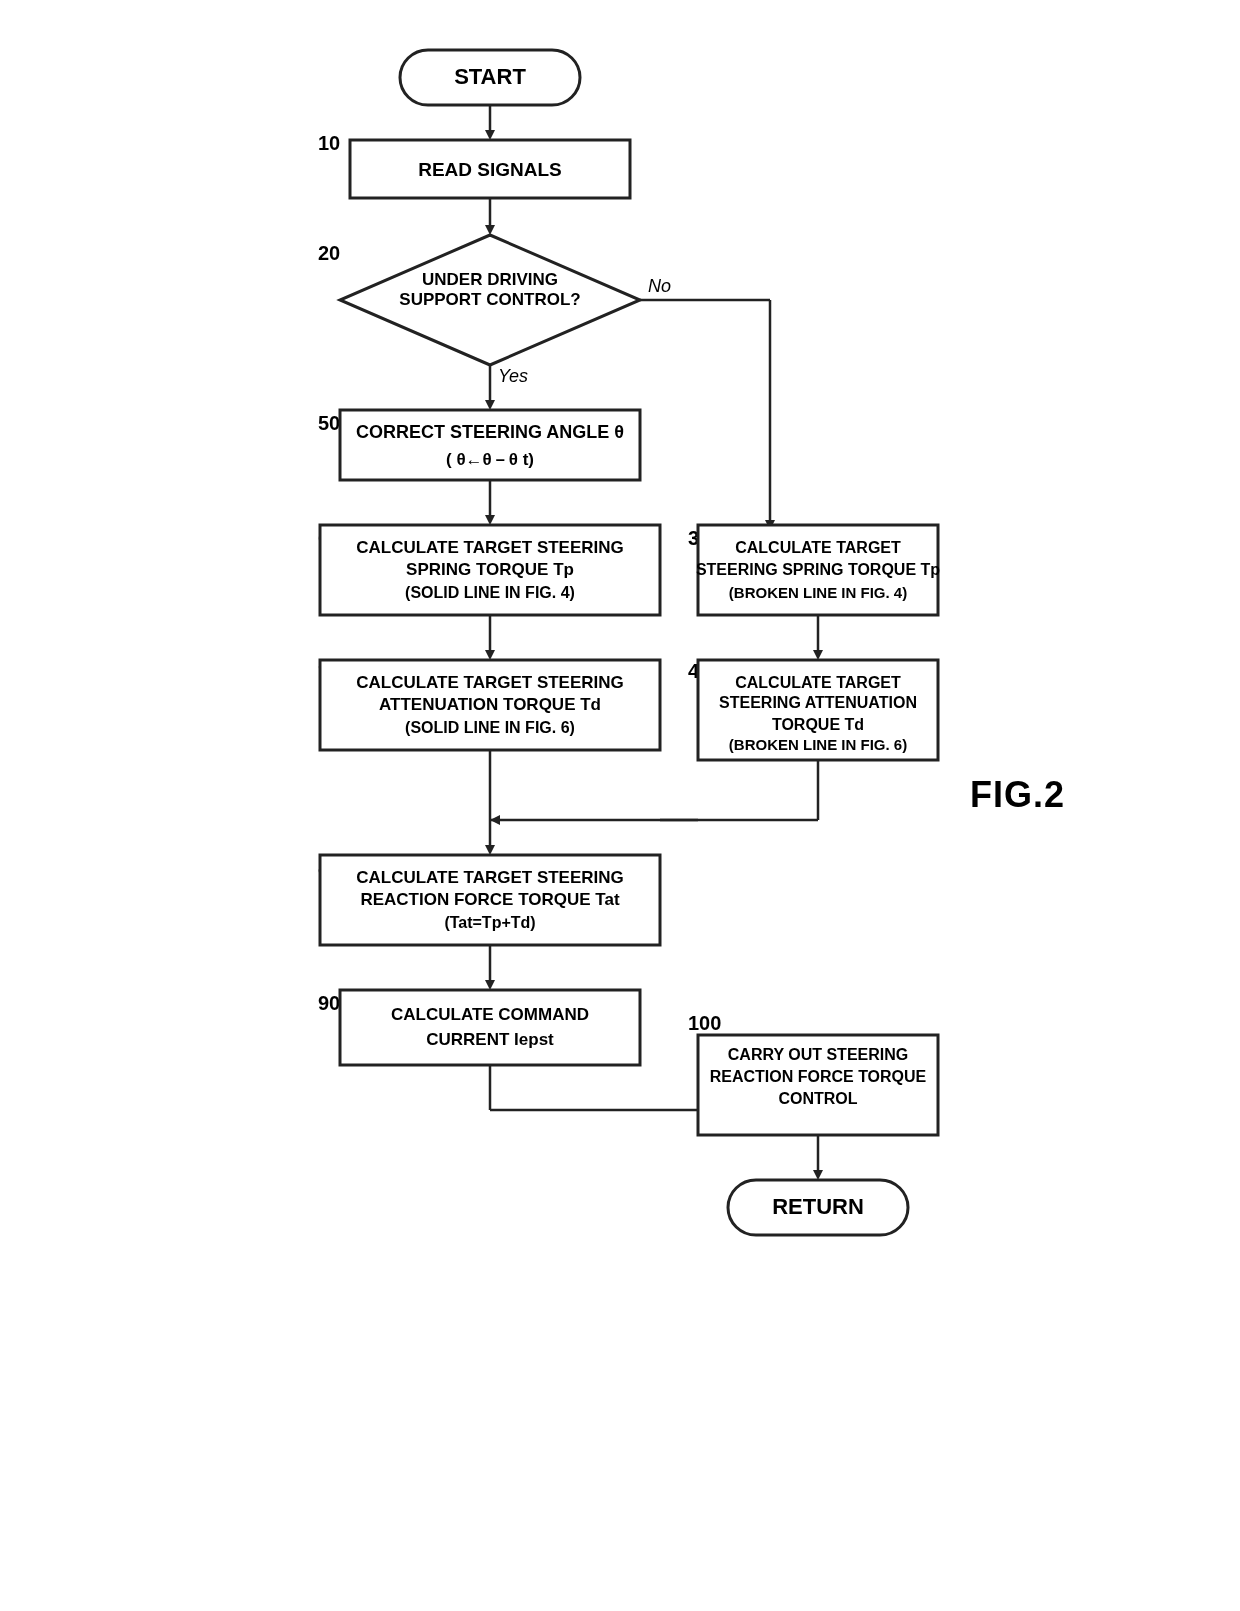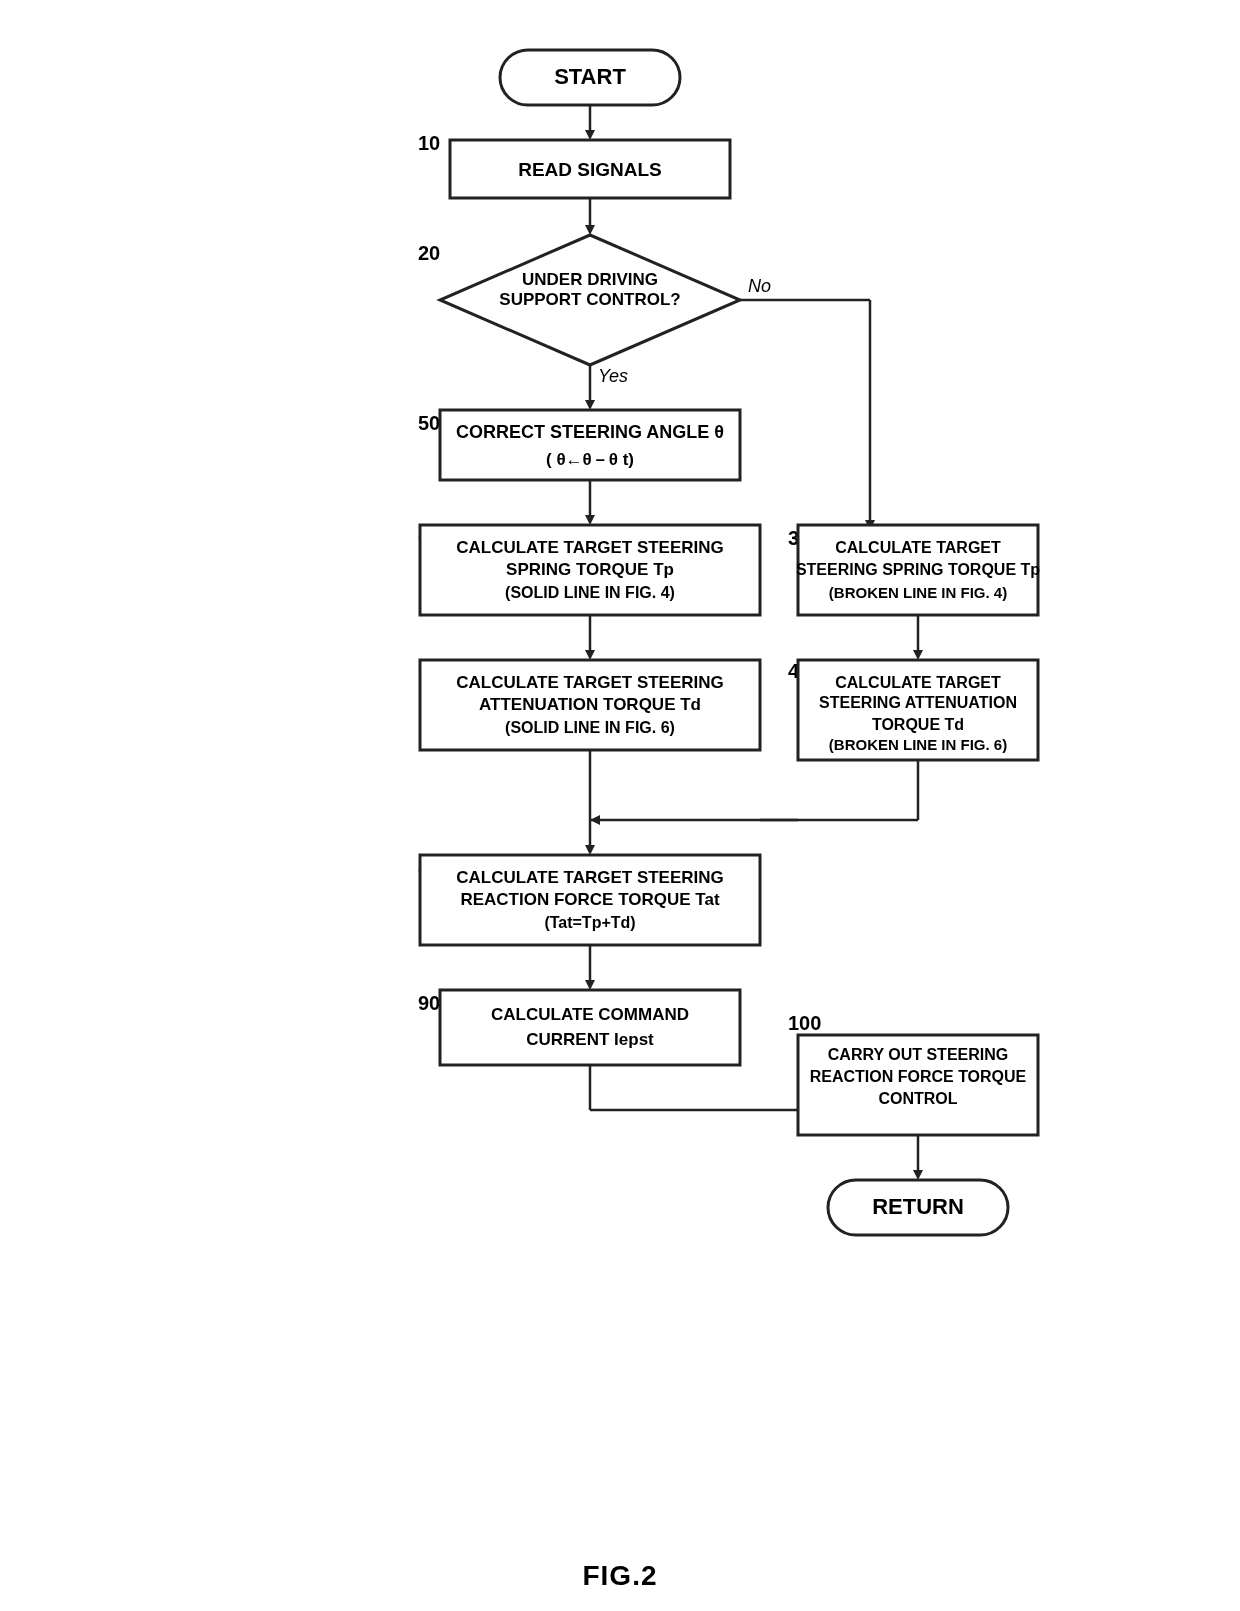--- a/index.html
+++ b/index.html
@@ -12,25 +12,25 @@
       flex-direction: column;
       align-items: center;
       justify-content: flex-start;
       padding: 30px 20px 40px;
     }
     .diagram-container {
       width: 100%;
       max-width: 1100px;
       position: relative;
       display: flex;
-      flex-direction: column;
+      flex-direction: row;
       align-items: center;
     }
     .fig-caption {
-      font-size: 28px;
+      font-size: 36px;
       font-weight: bold;
       margin-top: 30px;
       letter-spacing: 1px;
       text-align: center;
     }
   </style>
 </head>
 <body>
 
 <div class="diagram-container">

